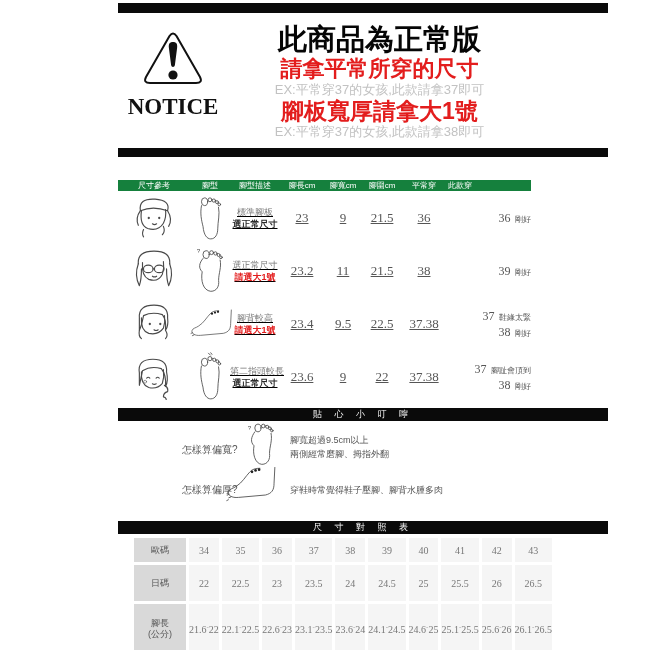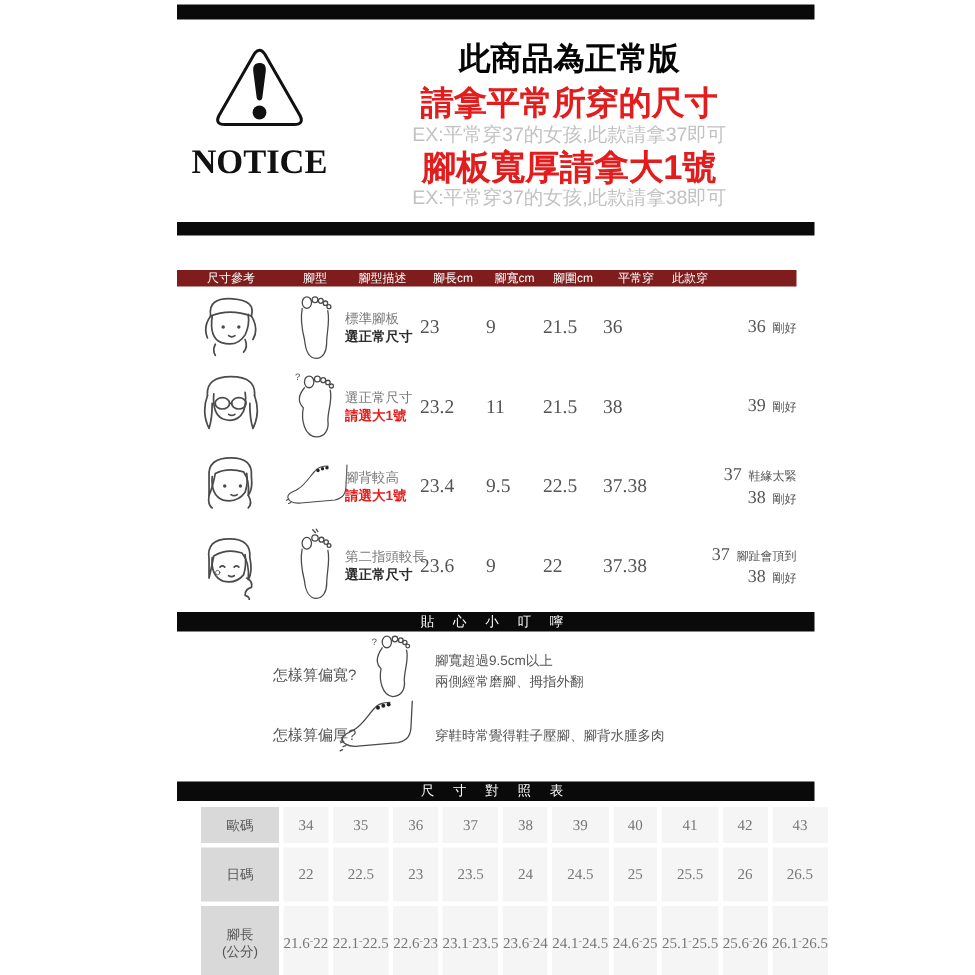--- a/index.html
+++ b/index.html
@@ -1,47 +1,47 @@
 <!DOCTYPE html>
 <html><head>
 <meta charset="utf-8">
 <style>
   * { margin:0; padding:0; box-sizing:border-box; }
   html,body { width:650px; height:650px; background:#fff;
     font-family:"Liberation Sans", sans-serif; }
   .page { position:relative; width:650px; height:650px; background:#fff; overflow:hidden; }
   .content { position:absolute; left:118px; top:0; width:413px; height:650px; }
 
-  .bar { position:absolute; left:0; width:425px; background:#0a0a0a; }
+  .bar { position:absolute; left:0; width:490px; background:#0a0a0a; }
   .bar-top { top:3px; height:10px; }
   .bar-mid { top:148px; height:9px; }
   .bar-title { color:#fff; font-size:9px; letter-spacing:5px; text-align:center;
     display:flex; align-items:center; justify-content:center; }
   .bar-tips { top:408px; height:13px; }
   .bar-chart { top:521px; height:13px; }
 
   
   .notice-wrap { position:absolute; top:13px; left:0; width:413px; height:135px; display:flex; }
   .notice-box { width:110px; text-align:center; padding-top:16px; }
   .notice-label { font-family:"Liberation Serif", serif; font-weight:bold;
     font-size:23px; color:#111; letter-spacing:0px; margin-top:1px; }
   .headline { flex:1; text-align:center; padding-top:10px; }
-  .headline .title { font-size:21px; font-weight:bold; color:#050505; line-height:33px; }
+  .headline .title { font-size:29px; font-weight:bold; color:#050505; line-height:33px; }
   .headline .red1 { font-size:22px; font-weight:bold; color:#e31d1d; line-height:26px; }
   .headline .ex { font-size:13px; color:#c2c2c2; line-height:15px; }
   .headline .red2 { font-size:23px; font-weight:bold; color:#e31d1d; line-height:26px; margin-top:1px; }
 
   
   .stable { position:absolute; top:180px; left:0; width:413px; }
   .srow, .shead { display:grid; grid-template-columns:72px 40px 50px 44px 38px 40px 44px 85px; }
-  .shead { background:#7f1d1d; height:11px; align-items:center; }
+  .shead { background:#15803d; height:11px; align-items:center; }
   .shead span { color:#fff; font-size:8px; text-align:center; white-space:nowrap; }
   .shead span:last-child { text-align:left; padding-left:2px; }
   .srow { height:53px; align-items:center; }
-  .cell { text-align:left; }
+  .cell { text-align:center;text-decoration:underline; }
   .c-face svg, .c-foot svg { display:block; margin:0 auto; }
   .desc1 { font-size:9px; color:#787878; line-height:12px; white-space:nowrap; }
   .desc2 { font-size:9px; font-weight:bold; color:#2b2b2b; line-height:12px; white-space:nowrap; }
   .desc2.red { color:#e31d1d; }
   .num { font-family:"Liberation Serif", serif; font-size:13px; color:#555; }
   .fitcell { text-align:right; padding-left:2px; }
   .fit-line { line-height:13px; white-space:nowrap; }
   .fit-size { font-family:"Liberation Serif", serif; font-size:12px; color:#555; }
   .fit-note { font-size:8px; color:#555; }
 

